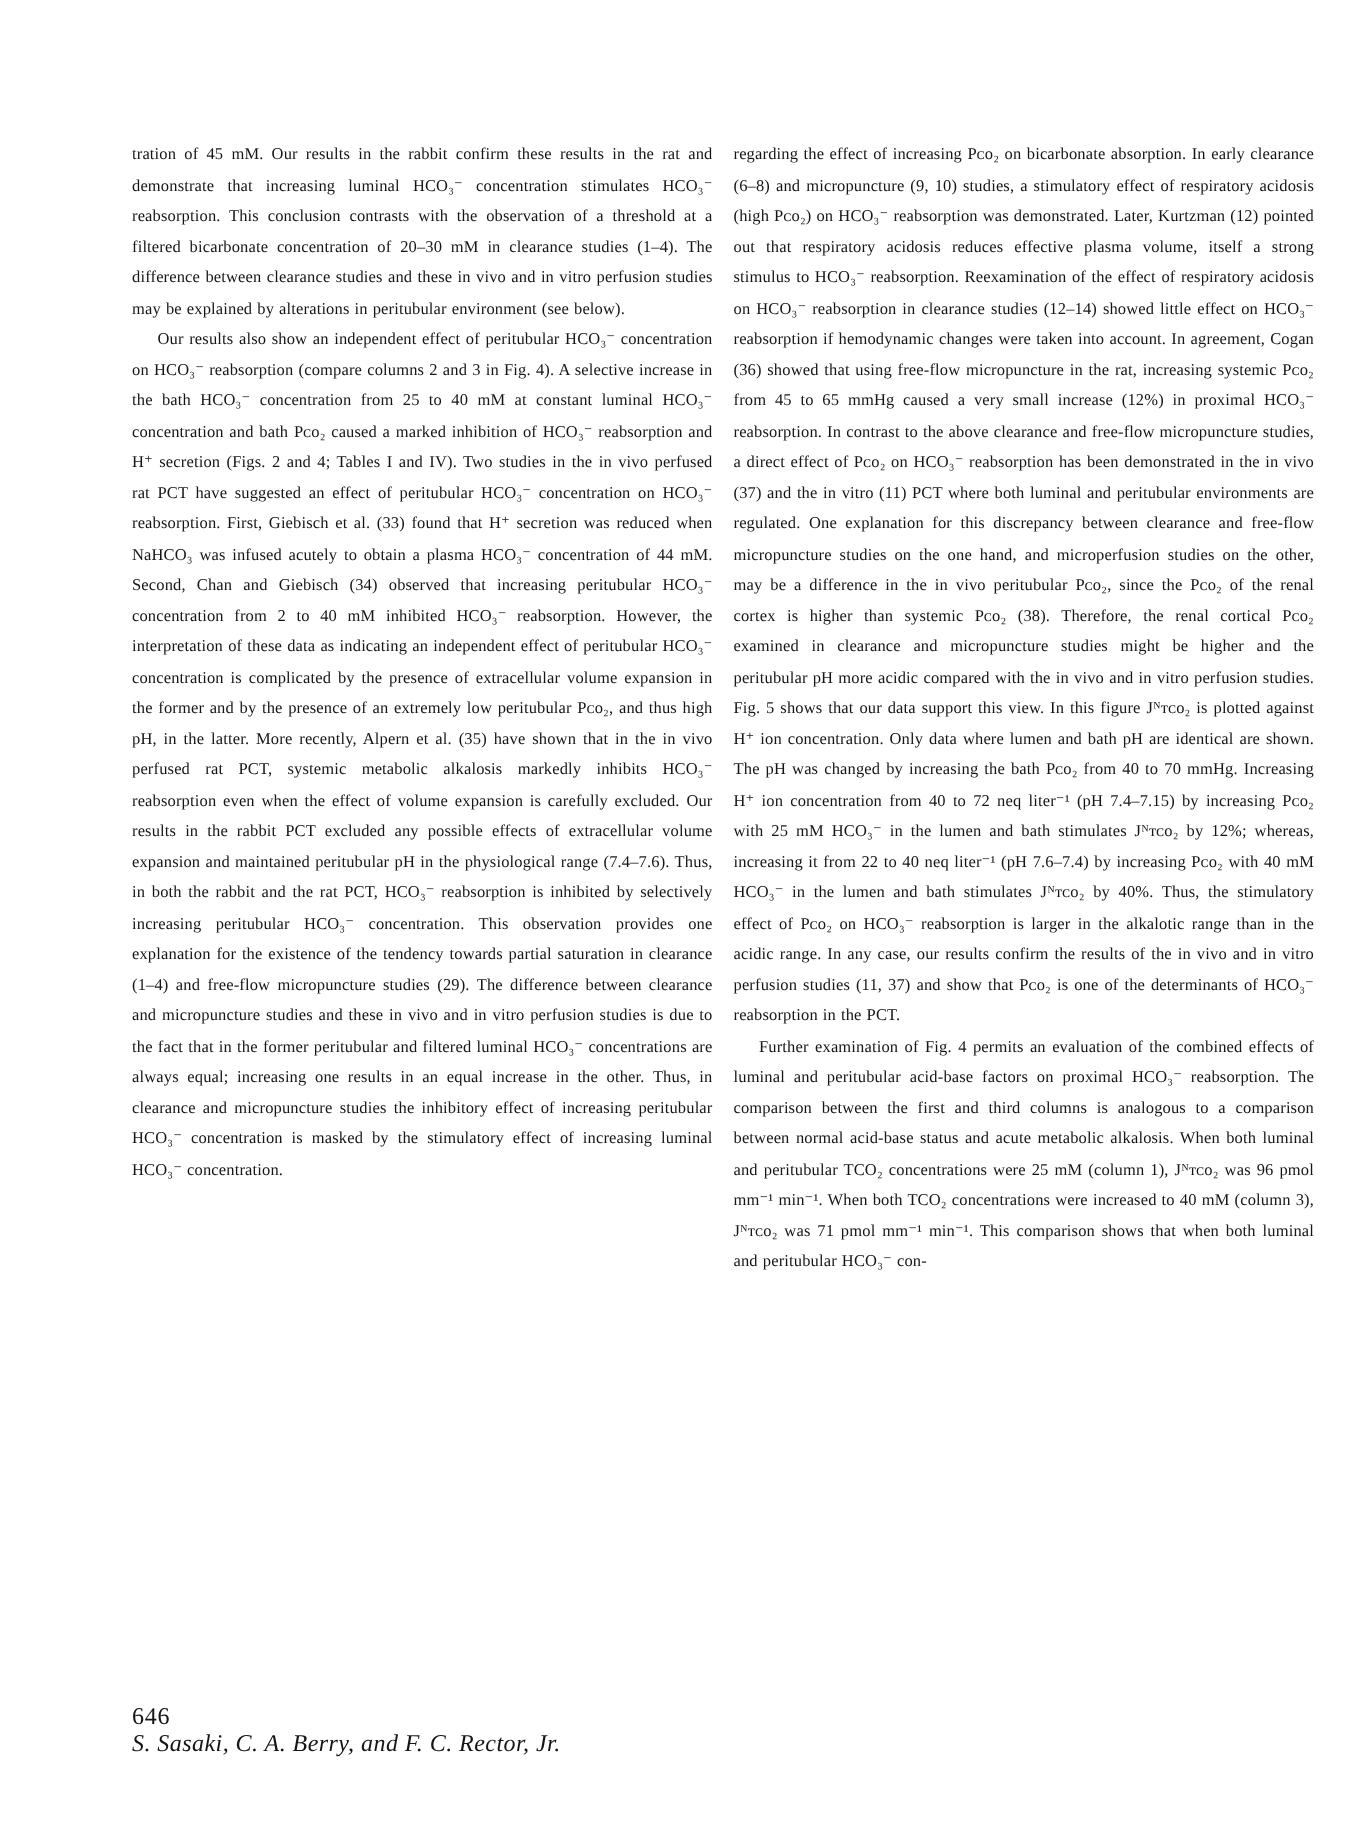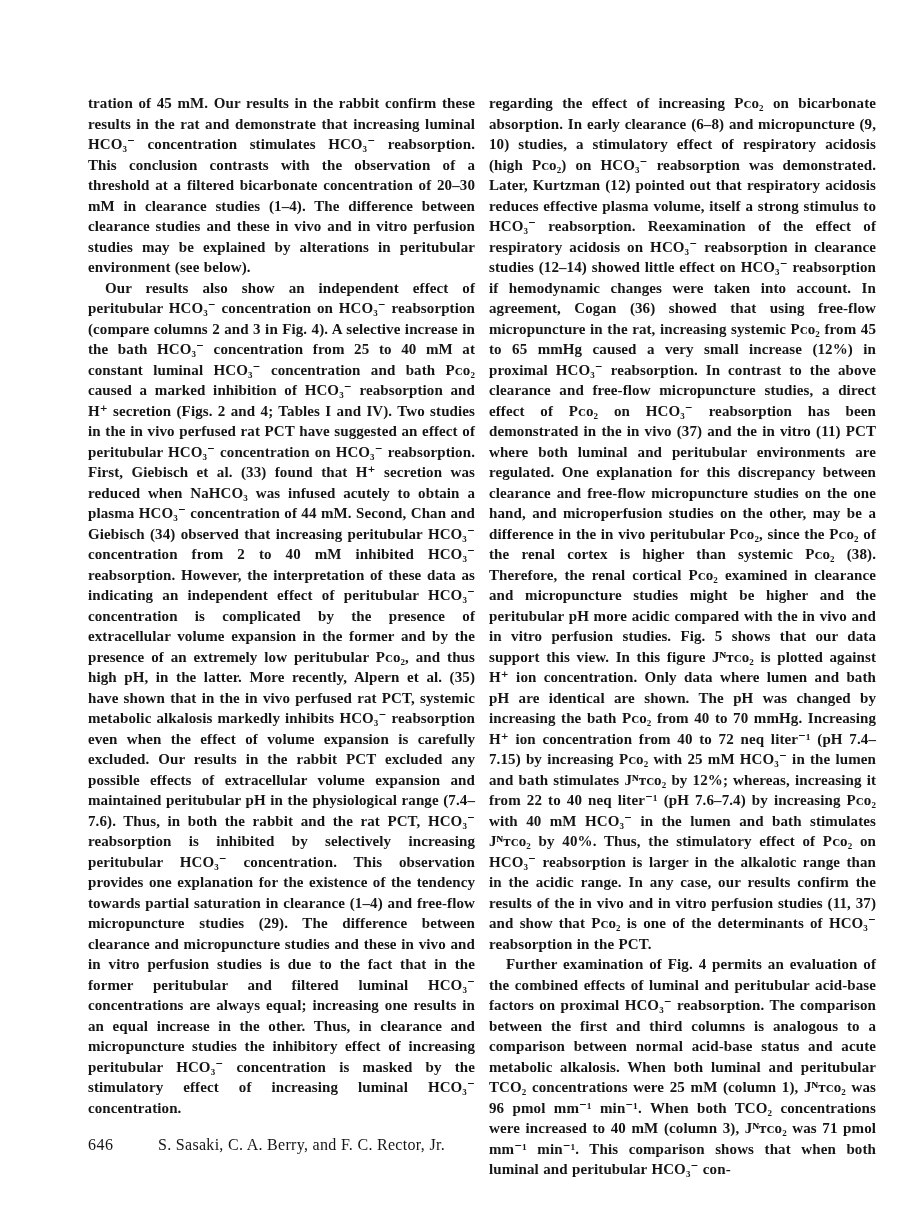--- a/index.html
+++ b/index.html
@@ -21,46 +21,47 @@
     position: absolute;
     left: 88px;
     top: 93px;
     width: 789px;
     display: flex;
     gap: 14px;
   }
   .col {
     width: 387px;
     text-align: justify;
-    font-size: 15px;
+    font-size: 11px;
     line-height: 20.5px;
     letter-spacing: 0.1px;
     word-spacing: 0.5px;
-    font-weight: bold;
   }
   .col p {
     margin: 0;
   }
   .col p.indent {
     text-indent: 17px;
   }
   .page-footer {
     position: absolute;
     left: 88px;
     top: 1136px;
     width: 789px;
     display: flex;
     align-items: baseline;
     font-size: 16px;
+    flex-direction: column;
   }
   .page-number {
     min-width: 70px;
     letter-spacing: 0.5px;
   }
   .footer-authors {
+    font-style: italic;
     letter-spacing: 0.3px;
   }
 </style>
 </head>
 <body>
 
 <div class="page">
 
   <main class="content">
 

